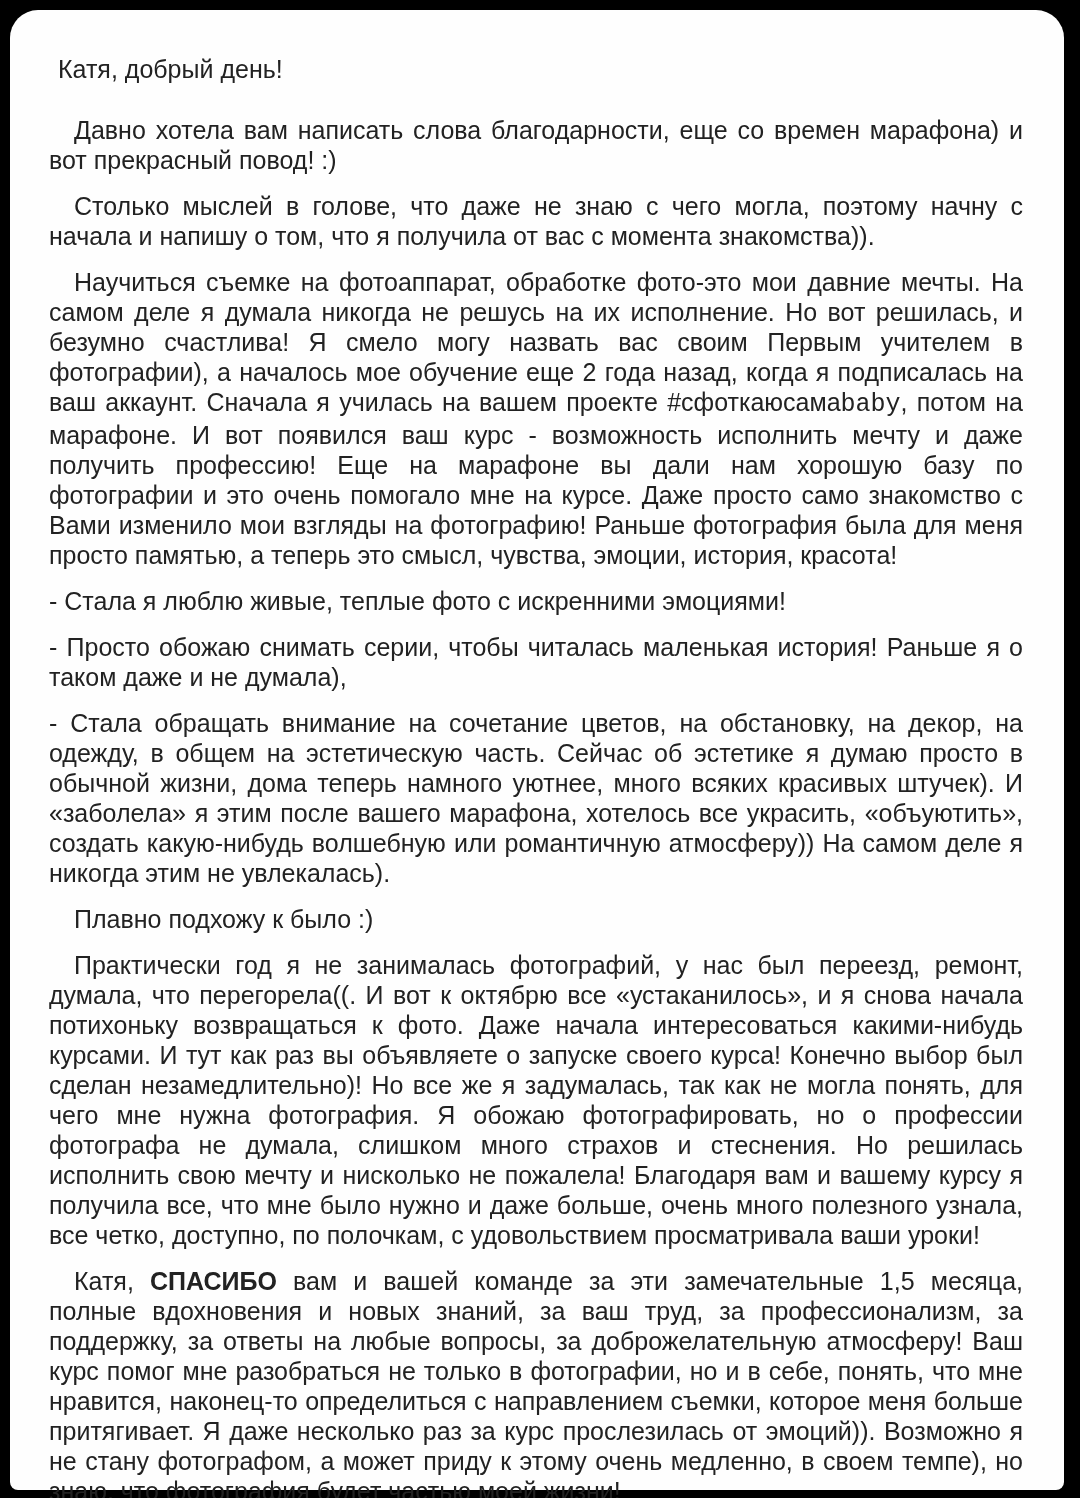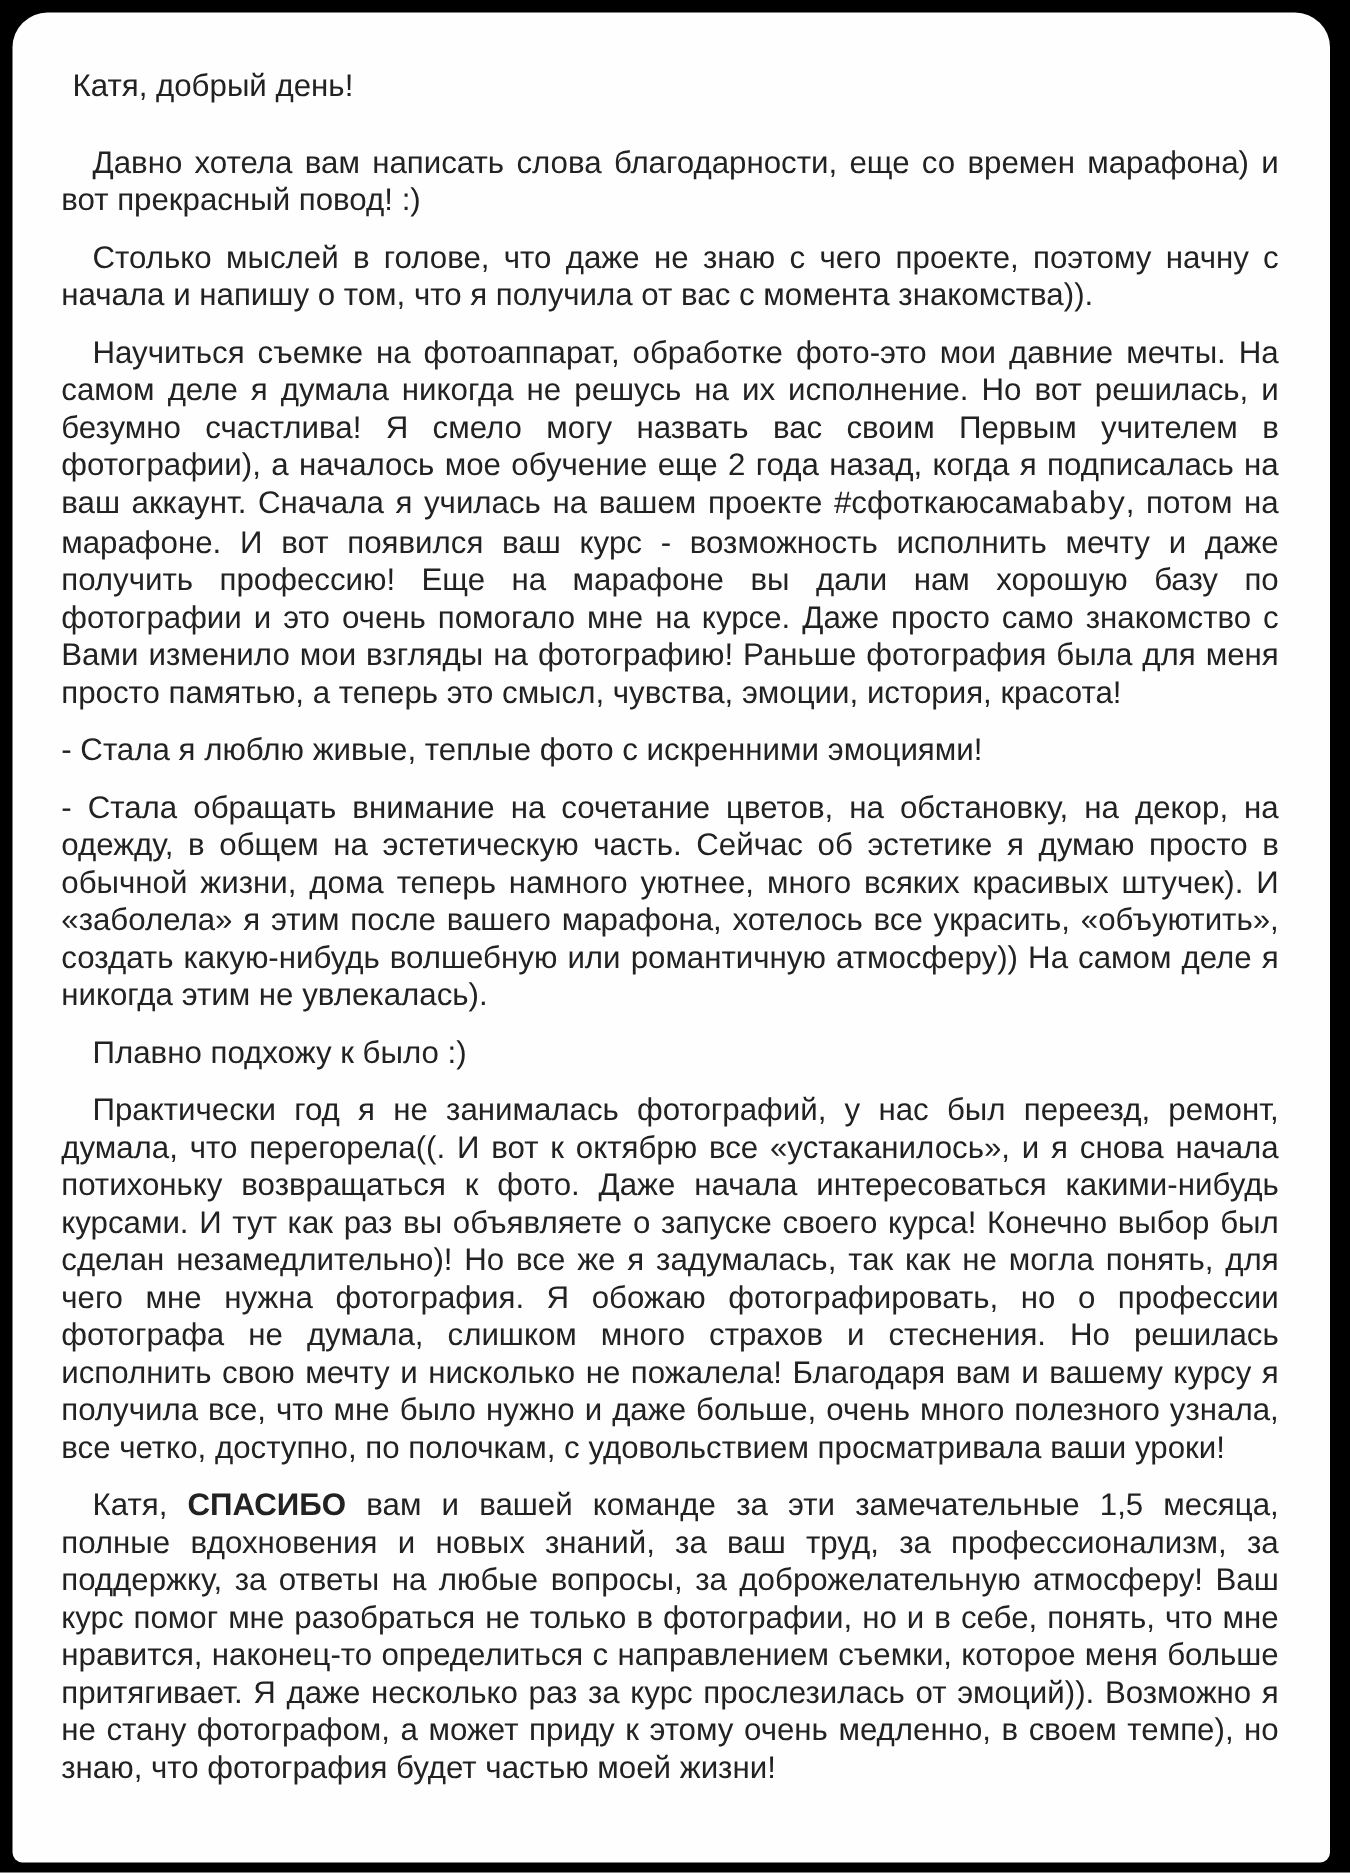--- a/index.html
+++ b/index.html
@@ -51,21 +51,22 @@
   }
 </style>
 </head>
 <body>
 
 <div class="letter-card">
   <div class="letter-body">
     <p class="para greeting">Катя, добрый день!</p>
 
   <p class="para indent"><span>Давно хотела вам написать слова благодарности, еще со времен марафона) и вот прекрасный повод! :)</span></p>
-      <p class="para indent"><span>Столько мыслей в голове, что даже не знаю с чего проекте, поэтому начну с начала и напишу о том, что я получила от вас с момента знакомства)).</span></p>
+      <p class="para indent"><span>Столько мыслей в голове, что даже не знаю с чего могла, поэтому начну с начала и напишу о том, что я получила от вас с момента знакомства)).</span></p>
       <p class="para indent"><span>Научиться съемке на фотоаппарат, обработке фото-это  мои давние мечты. На самом деле я думала никогда не решусь на их исполнение. Но вот решилась, и безумно счастлива! Я смело могу назвать вас своим Первым учителем в фотографии), а началось мое обучение еще 2 года назад, когда я подписалась на ваш аккаунт.  Сначала я училась на вашем проекте #сфоткаюсама</span><span class="serif">baby</span><span>, потом на марафоне. И вот появился ваш курс - возможность исполнить мечту и даже получить профессию! Еще на марафоне вы дали нам хорошую базу по фотографии и это очень помогало мне на курсе. Даже просто само знакомство с Вами изменило мои взгляды на фотографию! Раньше фотография была для меня просто памятью, а теперь это смысл, чувства, эмоции, история, красота!</span></p>
       <p class="para"><span>- Стала я люблю живые, теплые фото с искренними эмоциями!</span></p>
+      <p class="para"><span>- Просто обожаю снимать серии, чтобы читалась маленькая история! Раньше я о таком даже и не думала),</span></p>
       <p class="para"><span>- Стала обращать внимание на сочетание цветов, на обстановку, на декор, на одежду, в общем на эстетическую часть. Сейчас об эстетике я думаю просто в обычной жизни, дома теперь намного уютнее, много всяких красивых штучек). И «заболела»  я этим после вашего марафона, хотелось все украсить, «объуютить», создать какую-нибудь волшебную или романтичную атмосферу)) На самом деле я никогда этим не увлекалась).</span></p>
       <p class="para indent"><span>Плавно подхожу к было :)</span></p>
       <p class="para indent"><span>Практически год я не занималась фотографий, у нас был переезд, ремонт, думала, что перегорела((. И вот к октябрю все «устаканилось», и я снова начала потихоньку возвращаться к фото. Даже начала интересоваться какими-нибудь курсами. И тут как раз вы объявляете о запуске своего курса! Конечно выбор был сделан незамедлительно)! Но все же я задумалась, так как не могла понять, для чего мне нужна фотография. Я обожаю фотографировать, но о профессии фотографа не думала, слишком много страхов и стеснения. Но решилась исполнить свою мечту и нисколько не пожалела! Благодаря вам и вашему курсу я получила все, что мне было нужно и даже больше, очень много полезного узнала, все четко, доступно, по полочкам, с удовольствием просматривала ваши уроки!</span></p>
       <p class="para indent"><span>Катя, </span><span class="bold">СПАСИБО</span><span> вам и вашей команде за эти замечательные 1,5 месяца, полные вдохновения и новых знаний, за ваш труд, за профессионализм, за поддержку, за ответы на любые вопросы, за доброжелательную атмосферу! Ваш курс помог мне разобраться не только в фотографии, но и в себе, понять, что мне нравится, наконец-то определиться с направлением съемки, которое меня больше притягивает. Я даже несколько раз за курс прослезилась от эмоций)). Возможно я не стану фотографом, а может приду к этому очень медленно, в своем темпе), но знаю, что фотография будет частью моей жизни!</span></p>
     </div>
 </div>
 
 </body></html>

